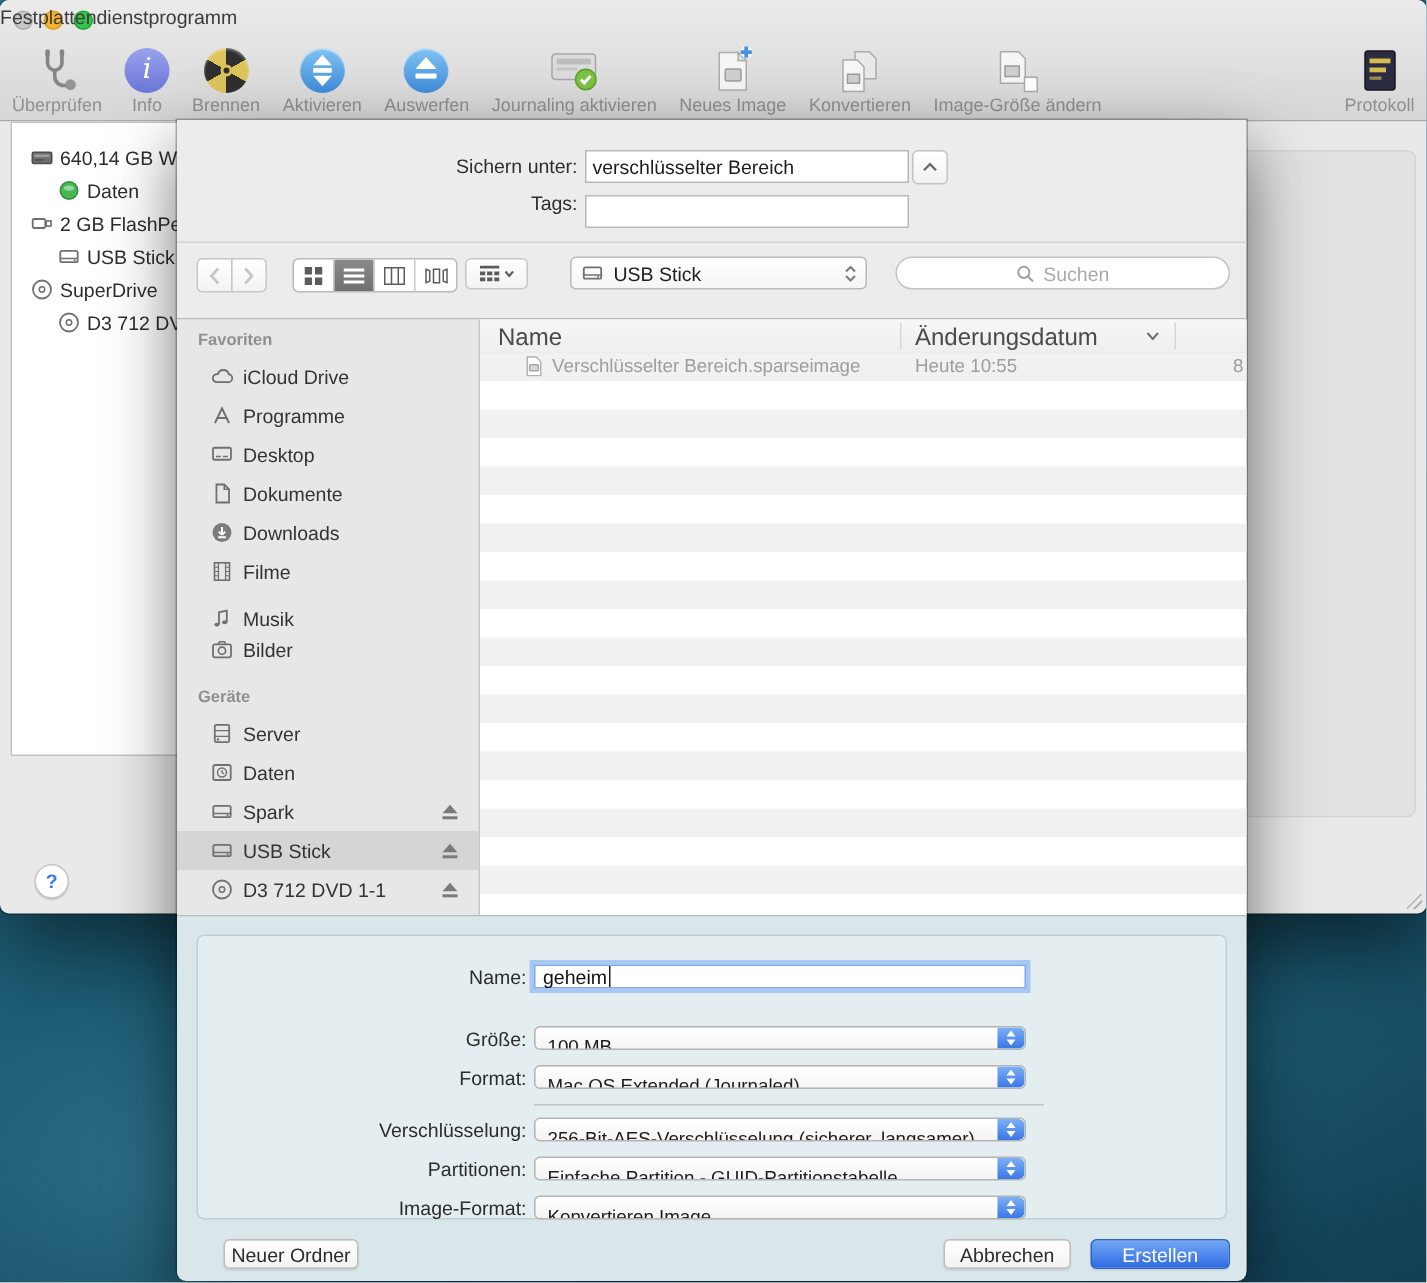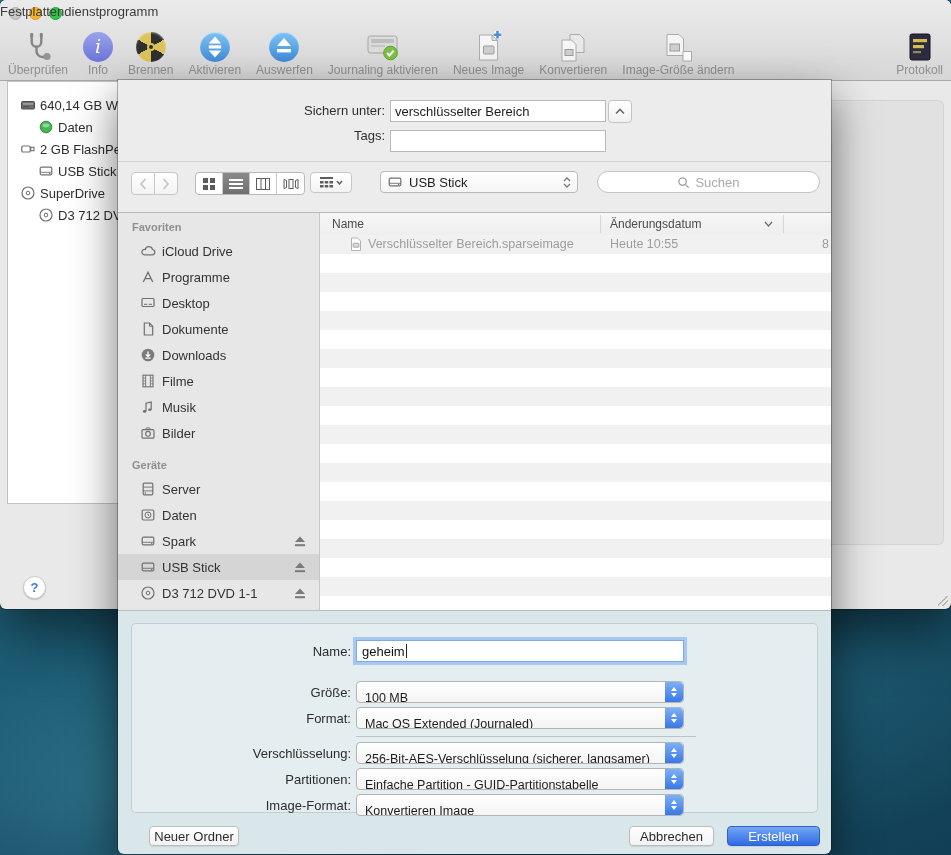--- a/index.html
+++ b/index.html
@@ -68,38 +68,38 @@
   .search{position:absolute;left:479px;top:9px;width:223px;height:22px;background:#fff;border:1px solid #c3c3c3;border-radius:11px;
     display:flex;align-items:center;justify-content:center;gap:5px;font-size:13px;color:#a9a9a9;box-sizing:border-box;}
   .browser{position:absolute;left:0;top:132px;width:713px;height:398px;border-top:1px solid #b9b9b9;display:flex;}
   .src-list{width:202px;height:100%;background:#e7e7e7;border-right:1px solid #c6c6c6;box-sizing:border-box;position:relative;overflow:hidden;}
   .src-head{position:absolute;left:14px;font-size:11px;font-weight:bold;color:#8f8f8f;}
   .src-row{position:absolute;left:0;width:202px;height:26px;display:flex;align-items:center;font-size:13px;color:#333;}
   .src-row.sel{background:#d5d5d5;}
   .src-row .eject{margin-left:auto;margin-right:14px;}
   .file-area{flex:1;background:#fff;position:relative;overflow:hidden;}
   .fl-header{position:absolute;left:0;top:0;right:0;height:22px;background:linear-gradient(#f7f7f7,#eee);
-    border-bottom:1px solid #d4d4d4;font-size:12px;color:#4a4a4a;}
+    border-bottom:1px solid #d4d4d4;font-size:16px;color:#4a4a4a;}
   .fl-header .col1{position:absolute;left:12px;top:4px;}
   .fl-header .col2{position:absolute;left:290px;top:4px;}
   .fl-div{position:absolute;top:2px;bottom:2px;width:1px;background:#d6d6d6;}
   .fl-rows{position:absolute;left:0;top:22px;right:0;bottom:0;}
   .fl-row{position:absolute;left:0;right:0;height:19px;font-size:12.5px;color:#9d9d9d;}
   .fl-row.odd{background:#f1f1f1;}
   .fl-row .nm{position:absolute;left:48px;top:2px;white-space:nowrap;}
   .fl-row .dt{position:absolute;left:290px;top:2px;}
   .fl-row .sz{position:absolute;right:2px;top:2px;}
   .fl-row .fic{position:absolute;left:30px;top:2px;}
   
   .sheet-bottom{position:absolute;left:0;top:530px;width:713px;height:243px;background:#d9e7ea;border-top:1px solid rgba(0,0,0,.18);border-radius:0 0 6px 6px;}
   .groupbox{position:absolute;left:13px;top:12px;width:687px;height:190px;background:rgba(255,255,255,.30);
     border:1px solid rgba(90,115,120,.25);border-radius:5px;box-sizing:border-box;padding-top:16px;}
   .frow{display:flex;align-items:center;height:22px;}
   .frow .flabel{width:219px;text-align:right;font-size:13px;color:#2c2c2c;flex:0 0 auto;}
-  .frow .fwrap{margin-left:5px;width:328px;position:relative;height:22px;box-sizing:border-box;text-align:center;}
+  .frow .fwrap{margin-left:5px;width:328px;position:relative;height:16px;box-sizing:border-box;text-align:center;}
   .tfield{position:absolute;inset:0;background:#fff;border:1px solid #7fa7ef;display:flex;align-items:center;padding:0 5px;font-size:13px;color:#111;
     box-shadow:0 0 0 3px rgba(110,160,245,.5);}
   .caret{display:inline-block;width:1px;height:14px;background:#222;margin-left:1px;}
   .popup{position:absolute;inset:0;background:linear-gradient(#fff,#f4f4f4);border:1px solid #b4b4b4;border-radius:4px;
     display:flex;align-items:center;padding:12px 22px 0 8px;font-size:12.5px;color:#1c1c1c;white-space:nowrap;overflow:hidden;}
   .pcap{position:absolute;right:0;top:0;bottom:0;width:18px;border-radius:0 4px 4px 0;background:linear-gradient(#7cb0f6,#3a77e8);
     display:flex;flex-direction:column;align-items:center;justify-content:center;gap:2px;}
   .fsep{height:1px;background:rgba(0,0,0,.18);margin:7px 0 5px 224px;width:340px;}
   .btn{position:absolute;height:20px;border-radius:4px;border:1px solid #bcbcbc;background:linear-gradient(#fff,#f2f2f2);
     font-size:13px;color:#2c2c2c;display:flex;align-items:center;justify-content:center;box-sizing:border-box;box-shadow:0 1px 1px rgba(0,0,0,.08);}
@@ -468,21 +468,21 @@
           <div class="src-row" style="top: 155px;">
             <span style="width: 16px; height: 16px; margin-left: 22px; margin-right: 6px; flex: 0 0 auto;">
               <svg width="16" height="16" viewBox="0 0 16 16">
                 <rect x="3" y="2.2" width="10" height="11.6" fill="none" stroke="#707070" stroke-width="1.1"></rect>
                 <path d="M5.6 2.2v11.6M10.4 2.2v11.6" stroke="#707070" stroke-width=".9"></path>
                 <path d="M3 5.2h2.6M3 8h2.6M3 10.8h2.6M10.4 5.2H13M10.4 8H13M10.4 10.8H13" stroke="#707070" stroke-width=".7"></path>
               </svg>
             </span>
             <span>Filme</span>
           </div>
-          <div class="src-row" style="top: 181px;">
+          <div class="src-row" style="top: 181px; align-items: flex-end;">
             <span style="width: 16px; height: 16px; margin-left: 22px; margin-right: 6px; flex: 0 0 auto;">
               <svg width="16" height="16" viewBox="0 0 16 16">
                 <path d="M6 12.3V4.2l5.2-1.1v7.6" fill="none" stroke="#707070" stroke-width="1.2"></path>
                 <ellipse cx="4.6" cy="12.4" rx="1.7" ry="1.3" fill="#707070"></ellipse>
                 <ellipse cx="9.8" cy="10.8" rx="1.7" ry="1.3" fill="#707070"></ellipse>
               </svg>
             </span>
             <span>Musik</span>
           </div>
           <div class="src-row" style="top: 207px;">

